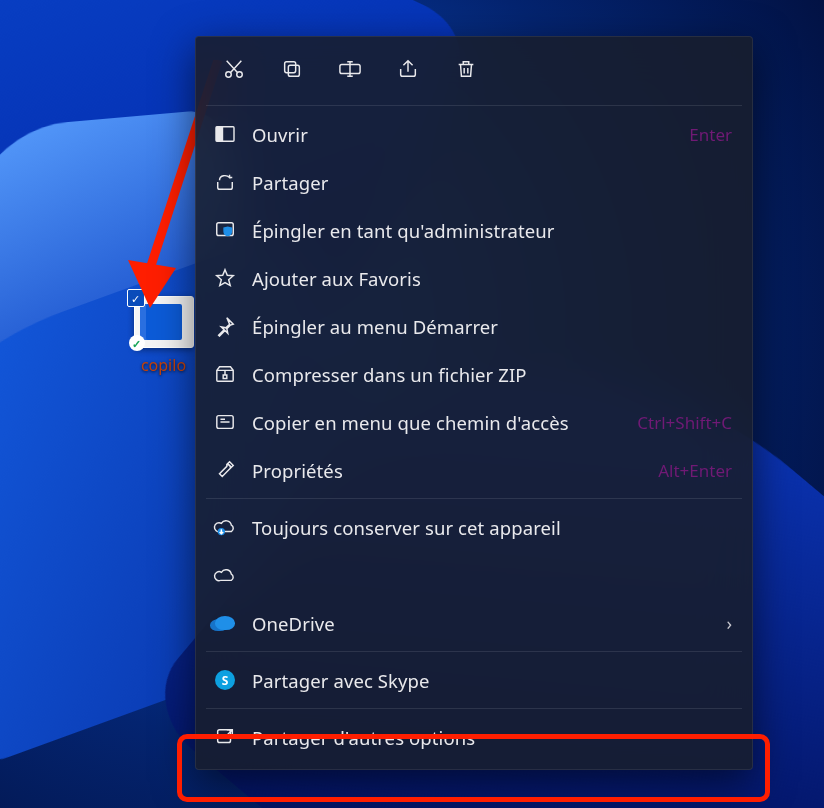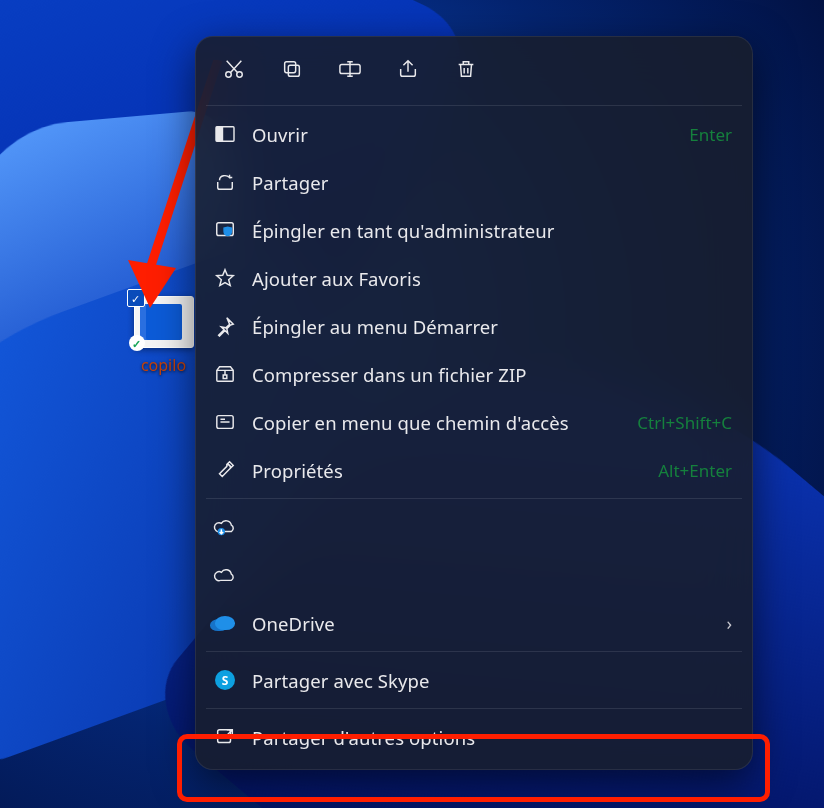--- a/index.html
+++ b/index.html
@@ -63,21 +63,21 @@
     pointer-events:none;
   }
 
   
   .context-menu {
     position:absolute;
     left: 195px; top: 36px;
     width: 558px;
     background: rgba(24,30,44,0.88);
     backdrop-filter: blur(24px);
-    border-radius: 18px;
+    border-radius: 4px;
     border: 1px solid rgba(255,255,255,0.08);
     box-shadow: 0 12px 40px rgba(0,0,0,.55);
     padding: 8px 6px;
     color: #e9e9ec;
   }
   .toolbar {
     display:flex; gap: 6px; padding: 2px 6px 10px;
   }
   .toolbar .tbtn {
     width: 52px; height: 44px; border-radius:6px;
@@ -91,21 +91,21 @@
   .menu-item {
     display:flex; align-items:center;
     padding: 10px 14px 10px 10px;
     border-radius:6px;
     cursor:pointer;
     gap: 14px;
     min-height:48px;
   }
   .mi-icon { width:26px; height:24px; display:flex; align-items:center; justify-content:center; flex-shrink:0;}
   .mi-label { flex:1; font-size:18.5px; letter-spacing:.1px; }
-  .mi-accel { font-size:17px; color:#15803d; }
+  .mi-accel { font-size:17px; color:#701a75; }
   .mi-chevron { color:#c9c9cf; font-size:18px; }
 
   .onedrive-dot { width:20px;height:14px;border-radius:50% 50% 45% 45%;background:#1f8fe8; box-shadow: -6px 2px 0 -1px #1673c9;}
   .skype-dot { width:20px;height:20px;border-radius:50%;background:#0da0e0;display:flex;align-items:center;justify-content:center;color:#fff;font-size:12px;font-weight:bold;}
 
   
   .highlight {
     position:absolute;
     border: 5px solid #ff1e00;
     border-radius: 10px;
@@ -258,20 +258,21 @@
   <div class="sep"></div>
 
   <div class="menu-item">
     <span class="mi-icon">
         <svg width="24" height="20" viewBox="0 0 26 22">
           <path d="M8 16 a5 5 0 1 1 1 -9 a6 6 0 0 1 11 2 a4 4 0 0 1 0 7 H8"></path>
           <circle cx="9" cy="16" r="4" fill="#1f8fe8" stroke="none"></circle>
           <path d="M9 13.5 v5 M7 16.5 l2 2 l2 -2" stroke="#fff"></path>
         </svg>
       </span>
+    <span class="mi-label">Toujours conserver sur cet appareil</span>
   </div>
 
   <div class="menu-item">
     <span class="mi-icon">
         <svg width="24" height="18" viewBox="0 0 26 20">
           <path d="M8 16 a5 5 0 1 1 1 -9 a6 6 0 0 1 11 2 a4 4 0 0 1 0 7 H8"></path>
         </svg>
       </span>
   </div>
 

